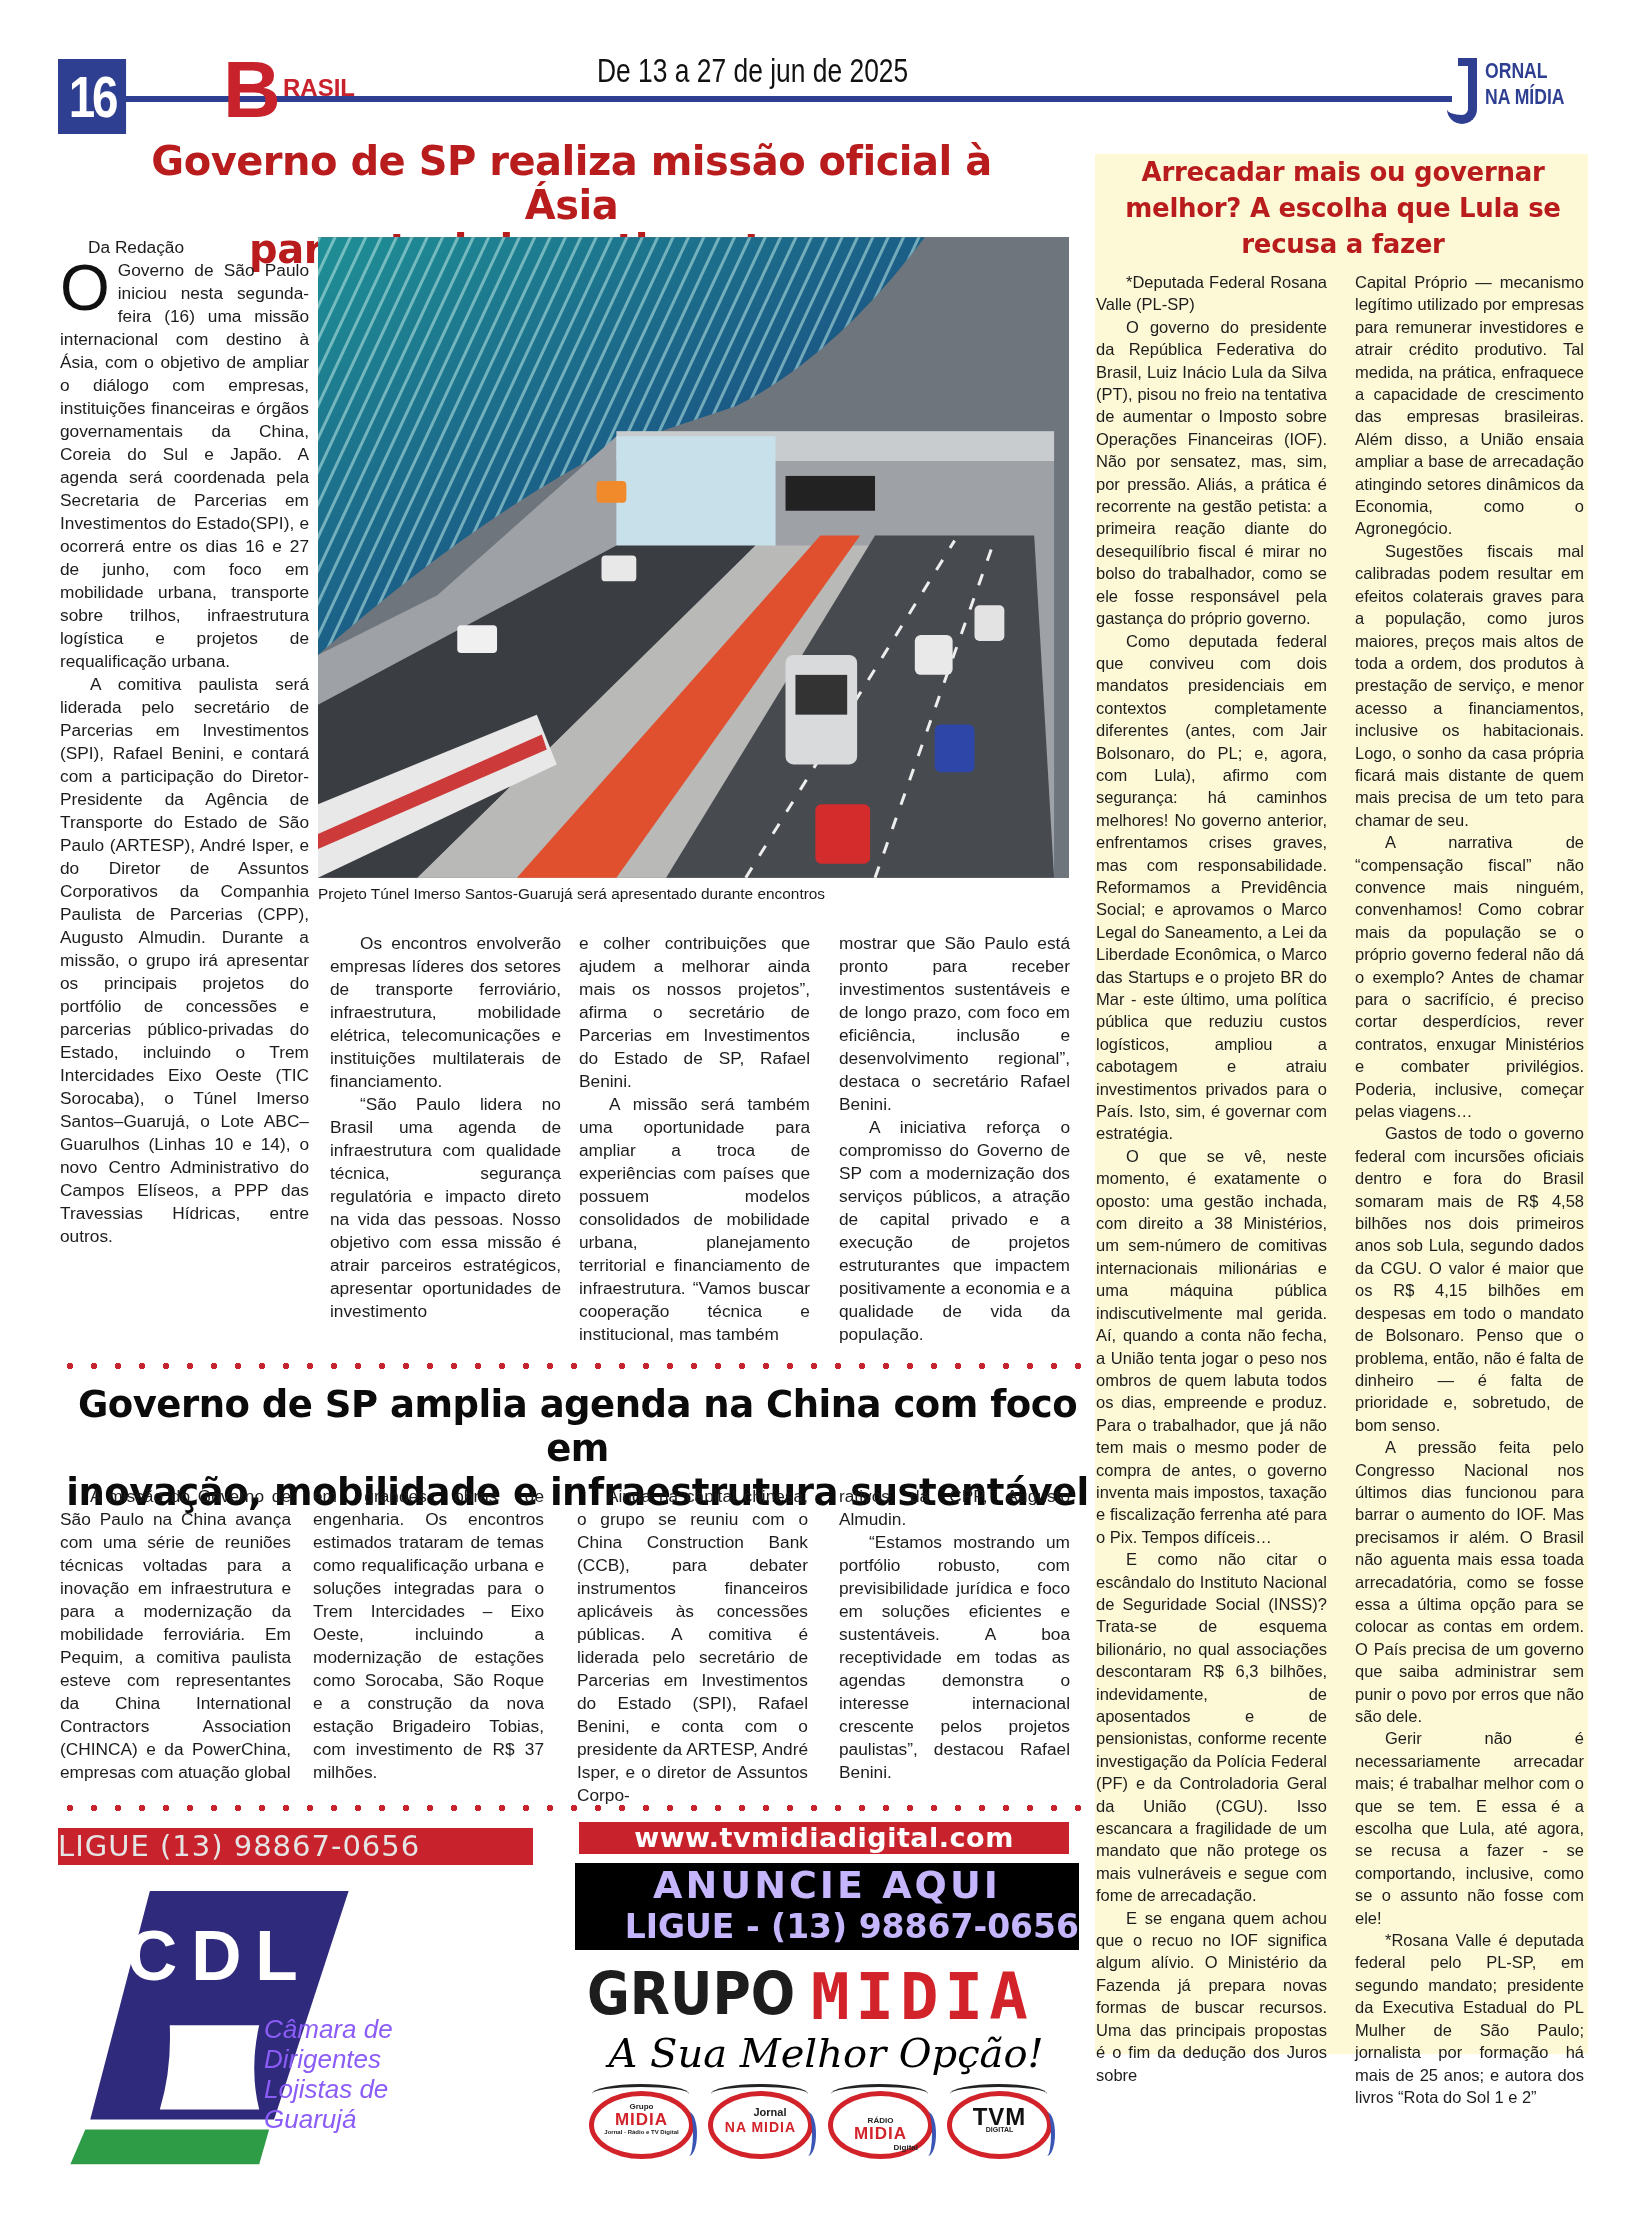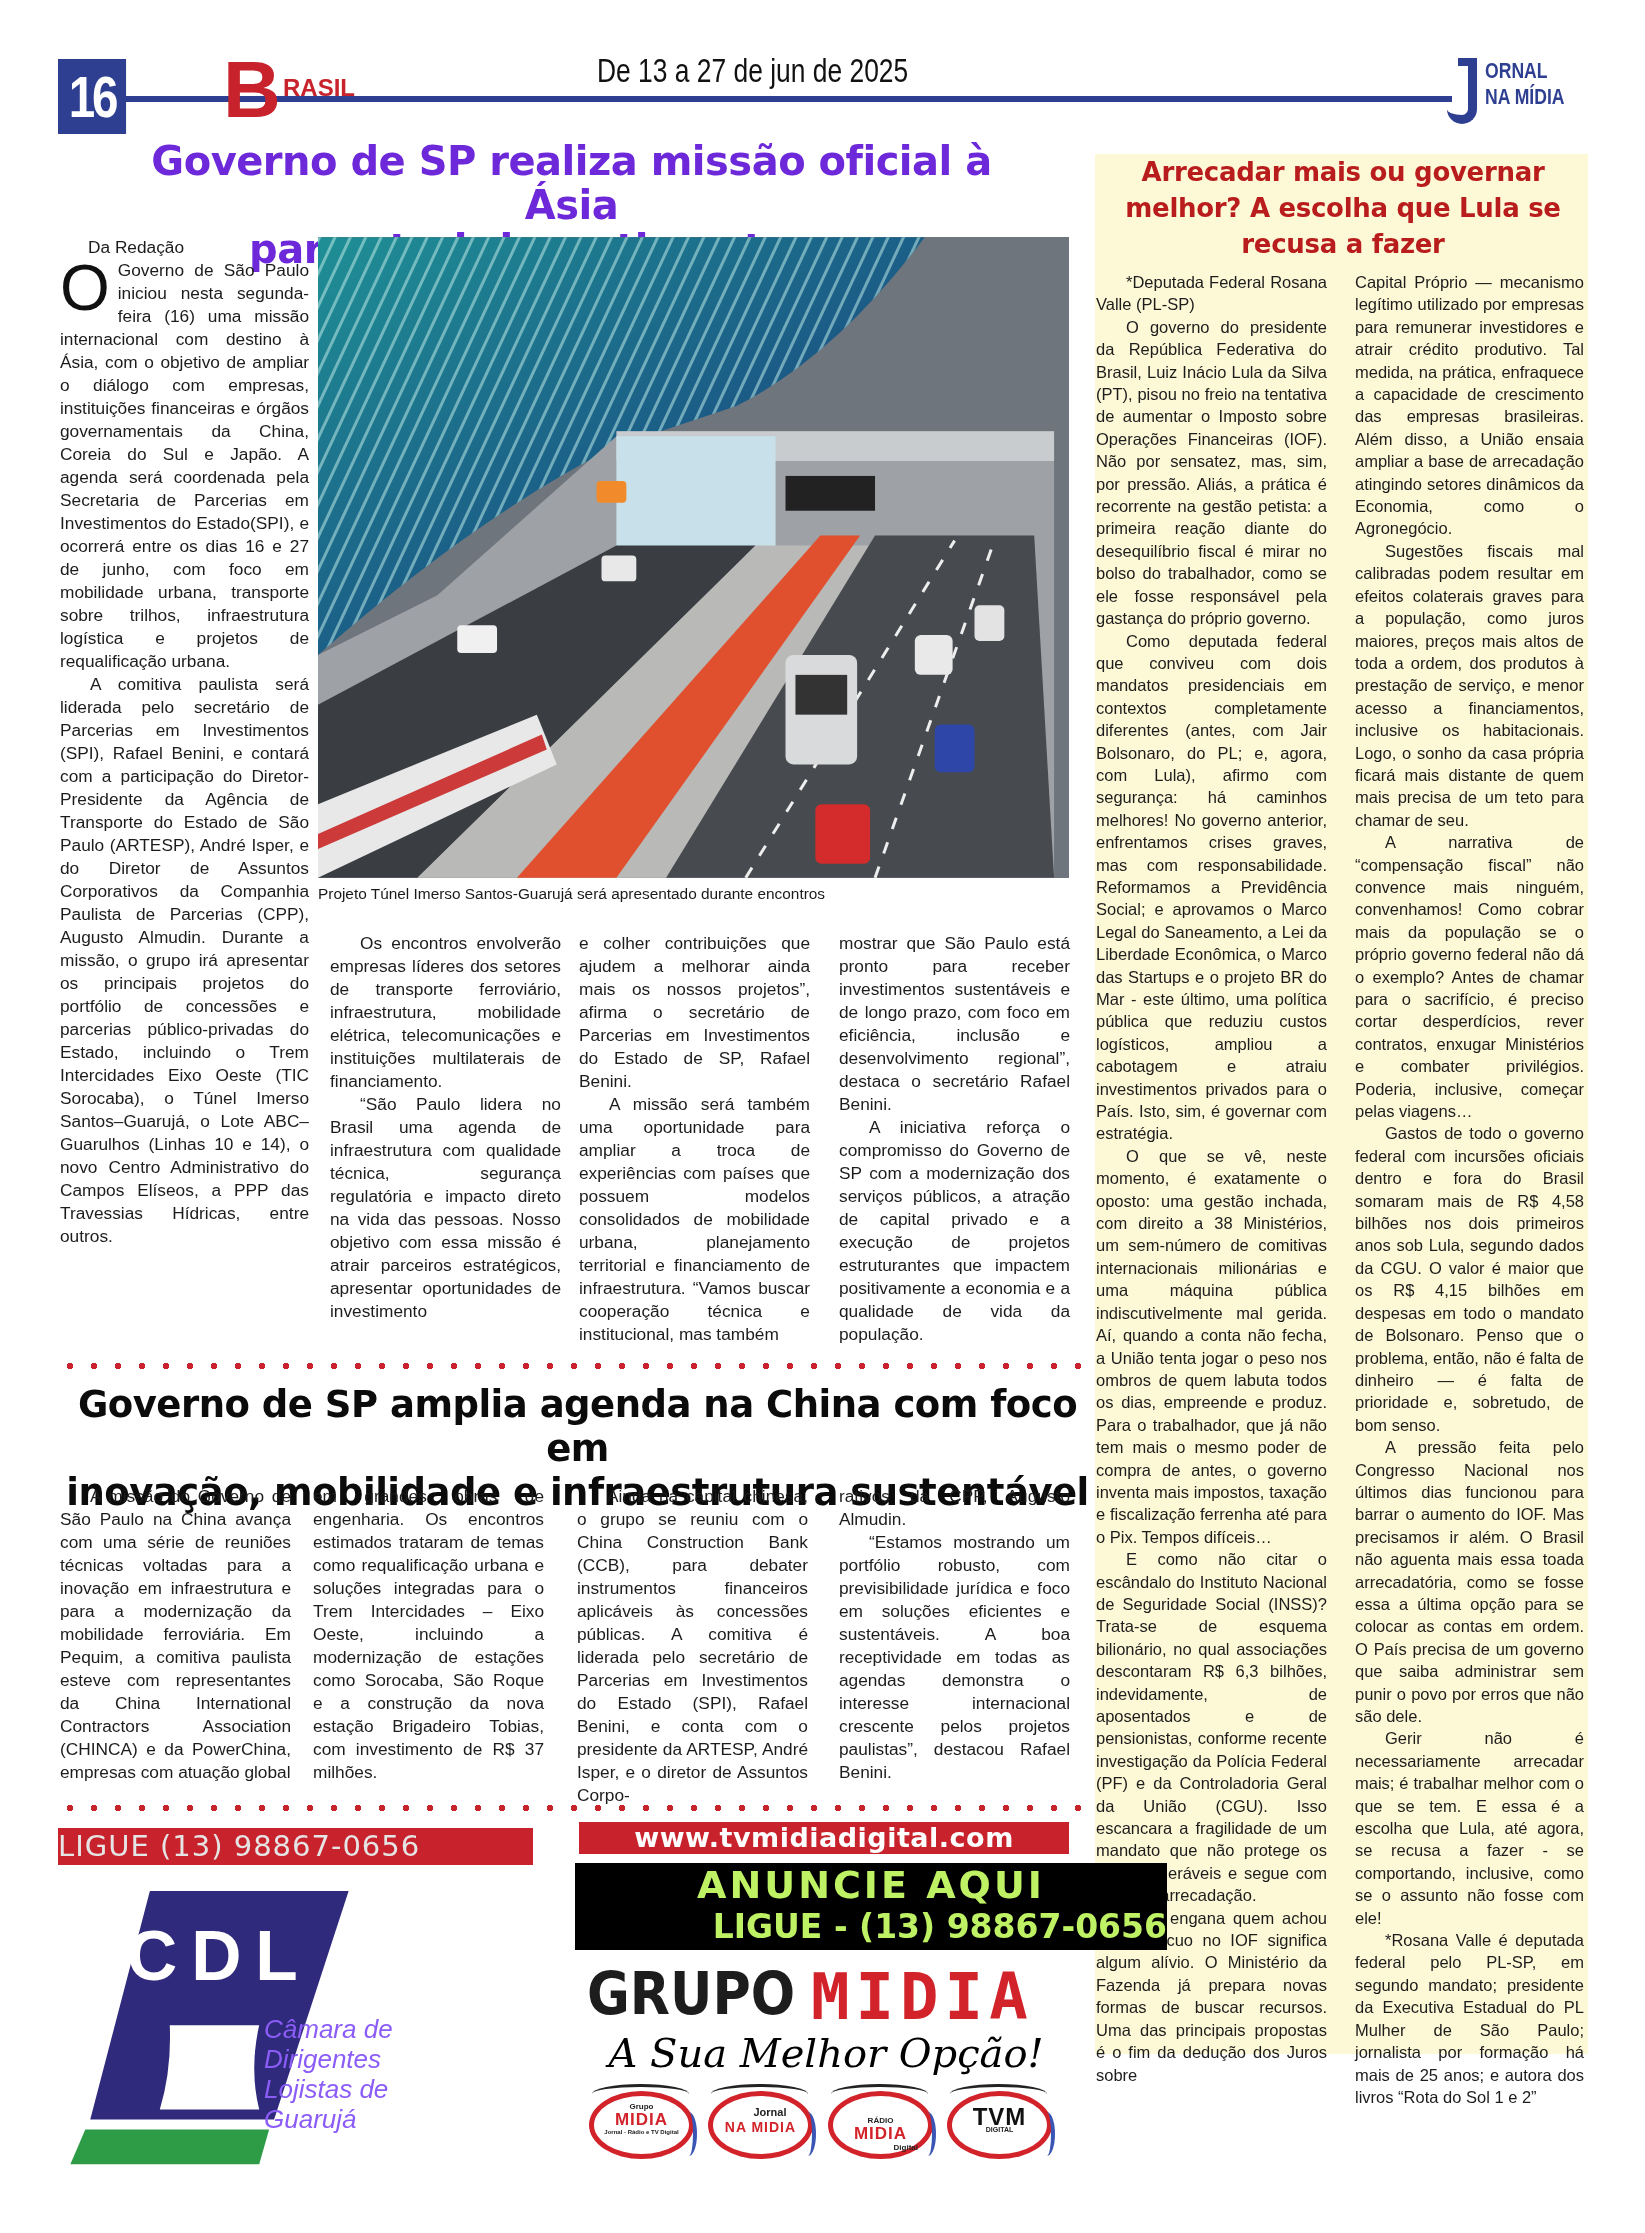--- a/index.html
+++ b/index.html
@@ -14,21 +14,21 @@
   .section-b { position: absolute; left: 223px; top: 58px; color: #c8232c; font-weight: bold; font-size: 80px; line-height: 64px; font-family: "Liberation Sans", sans-serif; }
   .section-rest { position: absolute; left: 283px; top: 74px; color: #c8232c; font-weight: bold; font-size: 24px; font-family: "Liberation Sans", sans-serif; letter-spacing: 0px; }
   .issue-date { position: absolute; left: 597px; top: 52px; font-size: 33px; font-family: "Liberation Sans Narrow", "Liberation Sans", sans-serif; transform: scaleX(0.8); transform-origin: left top; color: #111; }
   .paper-j { position: absolute; left: 1447px; top: 58px; width: 30px; height: 66px; border: 9px solid #2e3f92; border-top: none; border-left: none; border-radius: 0 0 16px 16px; }
   .paper-j-top { position: absolute; left: 1458px; top: 58px; width: 19px; height: 8px; background: #2e3f92; }
   .paper-name-1 { position: absolute; left: 1485px; top: 58px; color: #2e3f92; font-weight: bold; font-size: 22px; transform: scaleX(0.8); transform-origin: left top; }
   .paper-name-2 { position: absolute; left: 1485px; top: 84px; color: #2e3f92; font-weight: bold; font-size: 22px; transform: scaleX(0.8); transform-origin: left top; }
 
   
   .headline-1 { position: absolute; left: 109px; top: 139px; width: 925px; text-align: center; font-weight: bold;
-                font-size: 40px; line-height: 44px; color: #6d28d9; font-family: "DejaVu Sans", sans-serif; letter-spacing: -0.5px; }
+                font-size: 40px; line-height: 44px; color: #b91c1c; font-family: "DejaVu Sans", sans-serif; letter-spacing: -0.5px; }
   .headline-2 { position: absolute; left: 60px; top: 1383px; width: 1035px; text-align: center; font-weight: bold;
                 font-size: 37px; line-height: 44px; color: #0b0b0b; font-family: "DejaVu Sans", sans-serif; letter-spacing: -0.5px; }
 
   
   .col { position: absolute; font-size: 17.3px; line-height: 23px; text-align: justify; color: #1c1c1c;
          font-family: "Liberation Sans", sans-serif; hyphens: manual; }
   .col p { text-indent: 30px; }
   .col p.noindent { text-indent: 0; }
   .byline { font-size: 17.3px; line-height: 23px; padding-left: 28px; }
   .dropcap { float: left; font-size: 64px; line-height: 50px; margin: 4px 8px 0 0; font-weight: normal; color: #111; }
@@ -47,21 +47,21 @@
 
   
   .ad-call-strip { position: absolute; left: 58px; top: 1828px; width: 475px; height: 37px; background: #c8232c; color: #e5e5e5;
                    font-weight: normal; font-size: 29px; line-height: 37px; text-align: left; font-family: "DejaVu Sans", sans-serif; letter-spacing: 1px; }
   .cdl-logo { position: absolute; left: 60px; top: 1886px; width: 458px; height: 318px; }
   .cdl-text { position: absolute; left: 264px; top: 2015px; font-style: italic; font-size: 26px; line-height: 28px; color: #8b5cf6; font-family: "Liberation Sans", sans-serif; }
   .cdl-text div { margin-bottom: 2px; }
 
   .ad-url { position: absolute; left: 579px; top: 1822px; width: 490px; height: 32px; background: #c8232c; color: #fff; font-weight: bold;
             font-size: 27px; line-height: 32px; text-align: center; font-family: "DejaVu Sans", sans-serif; letter-spacing: 0.5px; }
-  .ad-black { position: absolute; left: 575px; top: 1863px; width: 592px; height: 87px; background: #000; color: #bef264; text-align: center;
+  .ad-black { position: absolute; left: 575px; top: 1863px; width: 504px; height: 87px; background: #000; color: #c4b5fd; text-align: center;
               font-weight: bold; font-family: "DejaVu Sans", sans-serif; }
   .ad-black .l1 { font-size: 38px; line-height: 44px; letter-spacing: 3px; }
   .ad-black .l2 { font-size: 33px; line-height: 40px; text-align: right; }
 
   .grupo-word { position: absolute; left: 587px; top: 1960px; font-weight: bold; font-size: 58px; color: #1d1d1d; font-family: "DejaVu Sans", sans-serif; transform: scaleX(0.9); transform-origin: left top; }
   .midia-word { position: absolute; left: 811px; top: 1960px; font-weight: bold; font-size: 64px; color: #d2232a; font-family: "DejaVu Sans Mono", monospace; letter-spacing: 6px; }
   .slogan { position: absolute; left: 587px; top: 2030px; width: 478px; text-align: center; font-style: italic; font-size: 40px; color: #000000; font-family: "DejaVu Serif", serif; }
 
   .mini-logo { position: absolute; top: 2091px; width: 105px; height: 68px; border: 5px solid #d2232a; border-radius: 50%; text-align: center; }
   .mini-logo .swoosh { position: absolute; left: -2px; right: 0; top: -12px; height: 20px; border-top: 3px solid #222; border-radius: 50%; }

